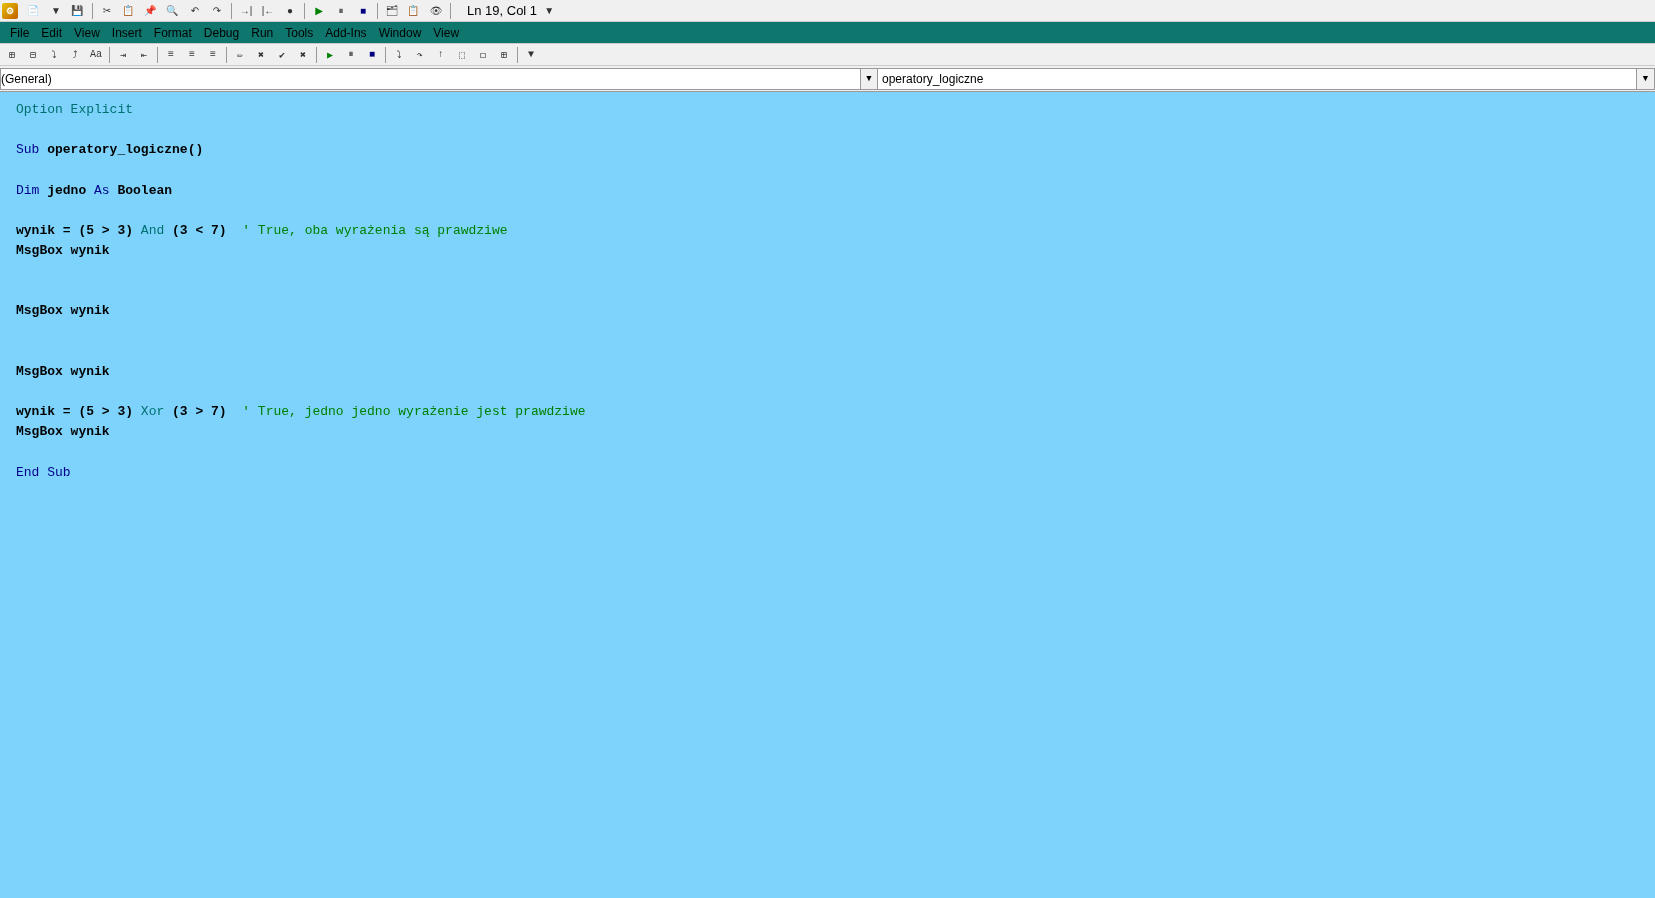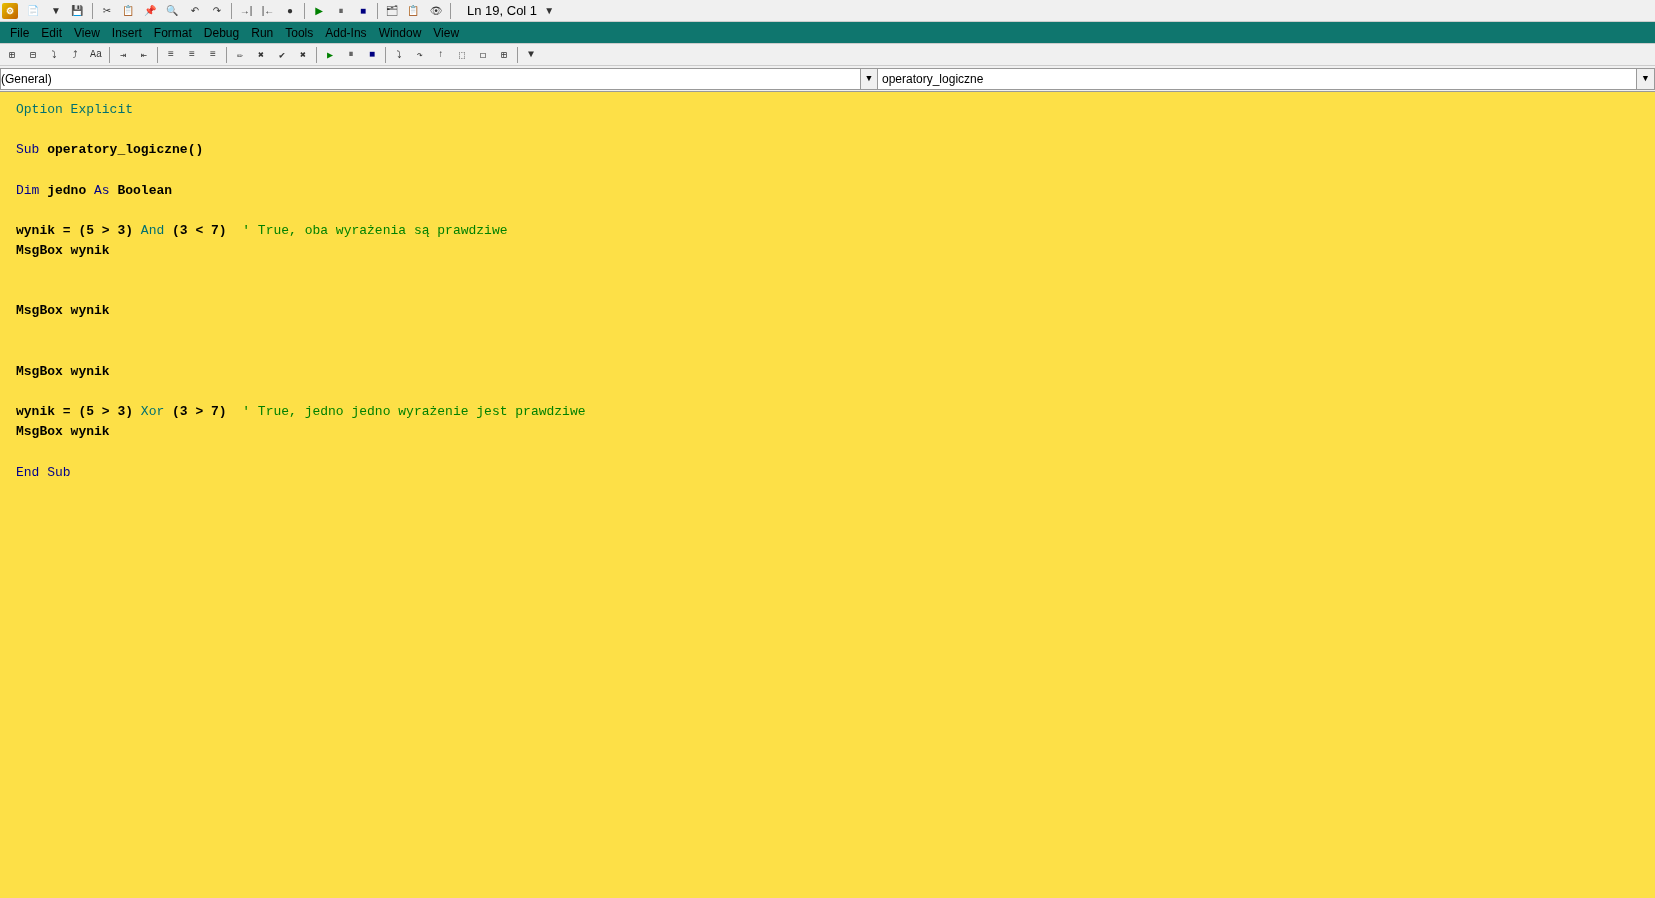--- a/index.html
+++ b/index.html
@@ -110,21 +110,21 @@
       border: 1px solid #999;
       border-left: none;
       background: #f0f0f0;
       display: flex; align-items: center; justify-content: center;
       cursor: pointer;
       font-size: 9px;
     }
 
     
     .editor-area {
-      background: #fde047;
+      background: #7dd3fc;
       width: 100%;
       height: calc(898px - 22px - 22px - 22px - 26px);
       padding: 8px 16px;
       overflow-y: auto;
       overflow-x: auto;
       border: none;
     }
 
     .code-line {
       line-height: 1.55;

